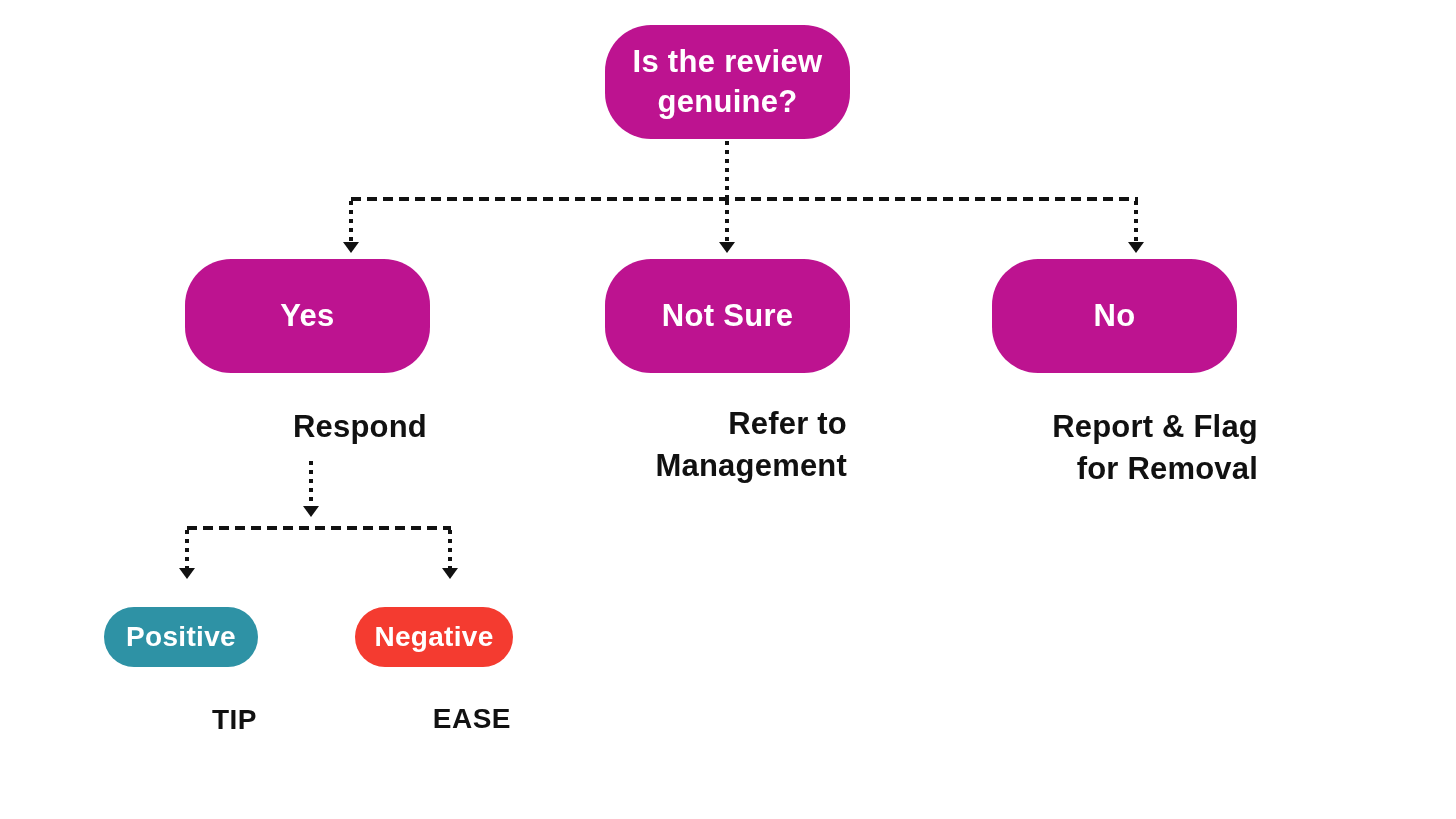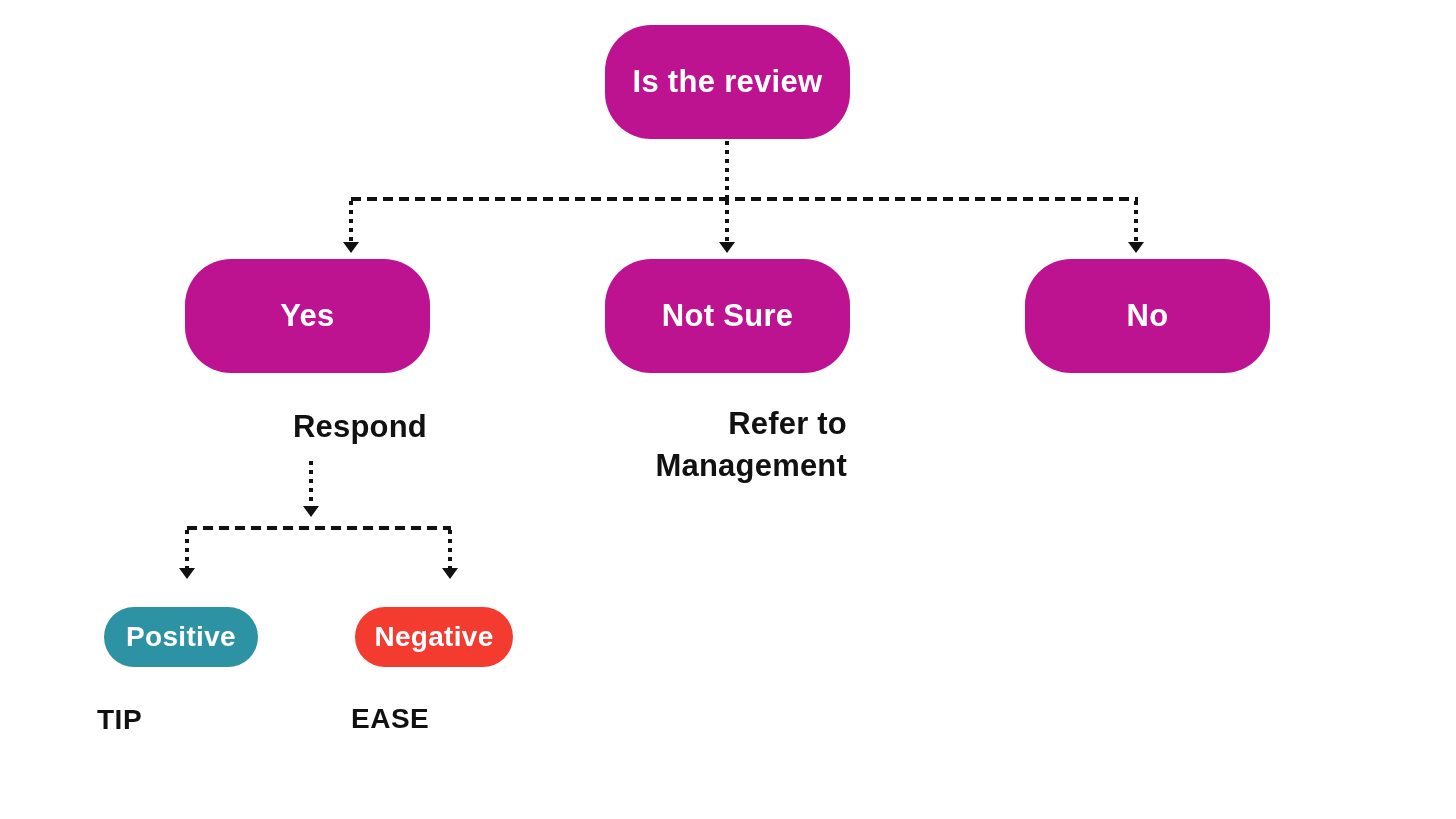--- a/index.html
+++ b/index.html
@@ -51,21 +51,21 @@
     text-align: right;
     color: var(--text, #111111);
     font-weight: 700;
     font-size: 31px;
     line-height: 42px;
     letter-spacing: 0.2px;
   }
   .tag {
     position: absolute;
     width: 160px;
-    text-align: left;
+    text-align: right;
     color: var(--text, #111111);
     font-weight: 700;
     font-size: 28px;
     letter-spacing: 0.5px;
   }
   .line-block { display: block; }
 
   
   .conn { position: absolute; }
   .v-dotted {
@@ -87,47 +87,52 @@
     border-top: 11px solid var(--line, #111);
   }
 </style>
 </head>
 <body>
 
 <div class="canvas">
 
   <div class="node big" style="left:605px; top:25px;">
     <span class="line-block">Is the review</span>
+    <span class="line-block">genuine?</span>
   </div>
 
   <div class="conn v-dotted" style="left:725px; top:141px; height:58px;"></div>
   <div class="conn h-dashed" style="left:351px; top:197px; width:787px;"></div>
   <div class="conn v-dotted" style="left:349px; top:201px; height:41px;"></div>
   <div class="arrow-down" style="left:343px; top:242px;"></div>
   <div class="conn v-dotted" style="left:725px; top:201px; height:41px;"></div>
   <div class="arrow-down" style="left:719px; top:242px;"></div>
   <div class="conn v-dotted" style="left:1134px; top:201px; height:41px;"></div>
   <div class="arrow-down" style="left:1128px; top:242px;"></div>
 
   <div class="node big" style="left:605px; top:259px;">
     <span>Not Sure</span>
   </div>
   <div class="node big" style="left:185px; top:259px;">
     <span>Yes</span>
   </div>
-  <div class="node big" style="left:1025px; top:259px;">
+  <div class="node big" style="left:992px; top:259px;">
     <span>No</span>
   </div>
 
   <div class="action" style="left:187px; top:406px;">
     <span class="line-block">Respond</span>
   </div>
   <div class="action" style="left:607px; top:403px;">
     <span class="line-block">Refer to</span>
     <span class="line-block">Management</span>
+  </div>
+  <div class="action" style="left:1018px; top:406px;">
+    <span class="line-block">Report &amp; Flag</span>
+    <span class="line-block">for Removal</span>
   </div>
 
   <div class="conn v-dotted" style="left:309px; top:461px; height:45px;"></div>
   <div class="arrow-down" style="left:303px; top:506px;"></div>
   <div class="conn h-dashed" style="left:187px; top:526px; width:264px;"></div>
   <div class="conn v-dotted" style="left:185px; top:530px; height:38px;"></div>
   <div class="arrow-down" style="left:179px; top:568px;"></div>
   <div class="conn v-dotted" style="left:448px; top:530px; height:38px;"></div>
   <div class="arrow-down" style="left:442px; top:568px;"></div>
 

